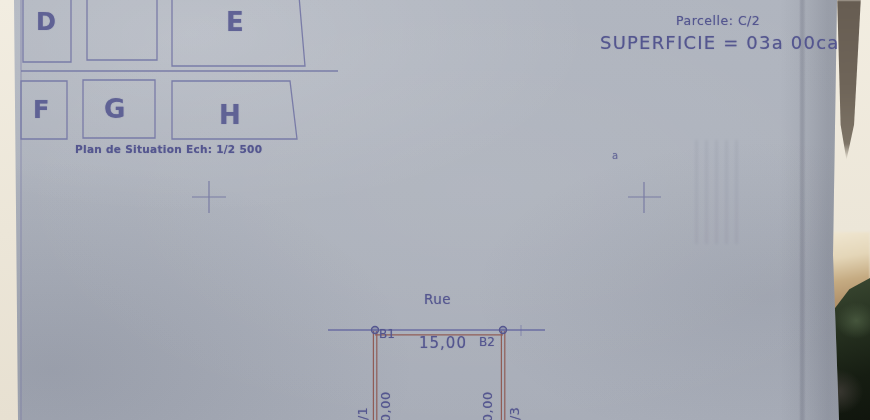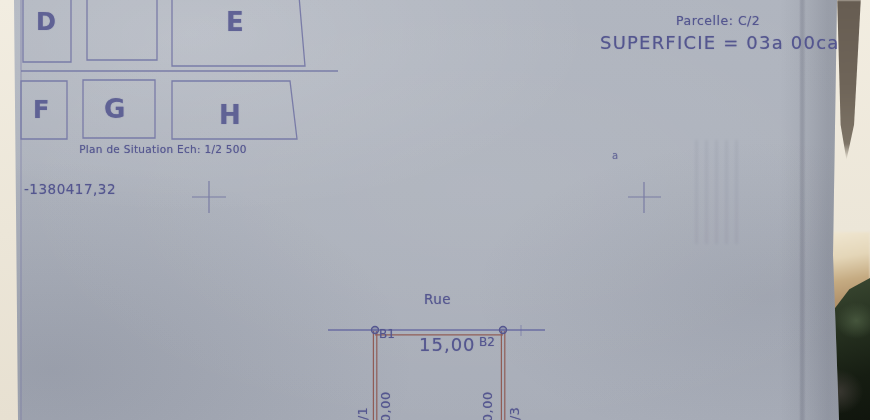--- a/index.html
+++ b/index.html
@@ -50,21 +50,21 @@
   }
   
   svg.linework{position:absolute;left:0;top:0;}
   
   .ink{
     position:absolute;color:#54568f;white-space:nowrap;
     text-shadow:0 0 1px rgba(84,86,143,.55);
   }
   .cell-label{font-size:24px;font-weight:bold;opacity:.88;}
   .rot{transform:rotate(-90deg);transform-origin:0 0;}
-  .caption{width:176px;text-align:center;}
+  .caption{width:176px;text-align:center;font-weight:bold;}
 </style>
 </head>
 <body>
 
 <div class="scene">
 
   <div class="bg-dark-object"></div>
   <div class="bg-tan-bands"></div>
   <div class="bg-foliage"></div>
 
@@ -105,25 +105,24 @@
   <div class="ink cell-label" style="left:33px;top:96px;">F</div>
   <div class="ink cell-label" style="left:104px;top:94px;font-size:26px;">G</div>
   <div class="ink cell-label" style="left:219px;top:100px;font-size:26px;">H</div>
 
   <div class="ink caption" style="left:75px;top:143px;font-size:10.5px;letter-spacing:.3px;">Plan de Situation Ech: 1/2 500</div>
 
   <div class="ink" style="left:676px;top:5px;font-size:12.5px;letter-spacing:.5px;margin-top:8px;">Parcelle: C/2</div>
   <div class="ink" style="left:600px;top:32px;font-size:18px;letter-spacing:1.2px;">SUPERFICIE = 03a 00ca</div>
   <div class="ink" style="left:612px;top:150px;font-size:10px;opacity:.8;">a</div>
 
-  <div class="ink" style="left:24px;top:181px;font-size:13.5px;letter-spacing:.5px;">-1380417,32</div>
 
   <div class="ink" style="left:424px;top:291px;font-size:13.5px;letter-spacing:.5px;">Rue</div>
   <div class="ink" style="left:379px;top:327px;font-size:12px;">B1</div>
-  <div class="ink" style="left:419px;top:334px;font-size:18px;letter-spacing:1px;">15,00</div>
+  <div class="ink" style="left:419px;top:334px;font-size:15px;letter-spacing:1px;">15,00</div>
   <div class="ink" style="left:479px;top:335px;font-size:12px;">B2</div>
 
   <div class="ink rot" style="left:355px;top:429px;font-size:13px;">C/1</div>
   <div class="ink rot" style="left:378px;top:431px;font-size:13px;letter-spacing:.5px;">20,00</div>
   <div class="ink rot" style="left:480px;top:431px;font-size:13px;letter-spacing:.5px;">20,00</div>
   <div class="ink rot" style="left:507px;top:429px;font-size:13px;">C/3</div>
 
 </div>
 
 </body></html>

